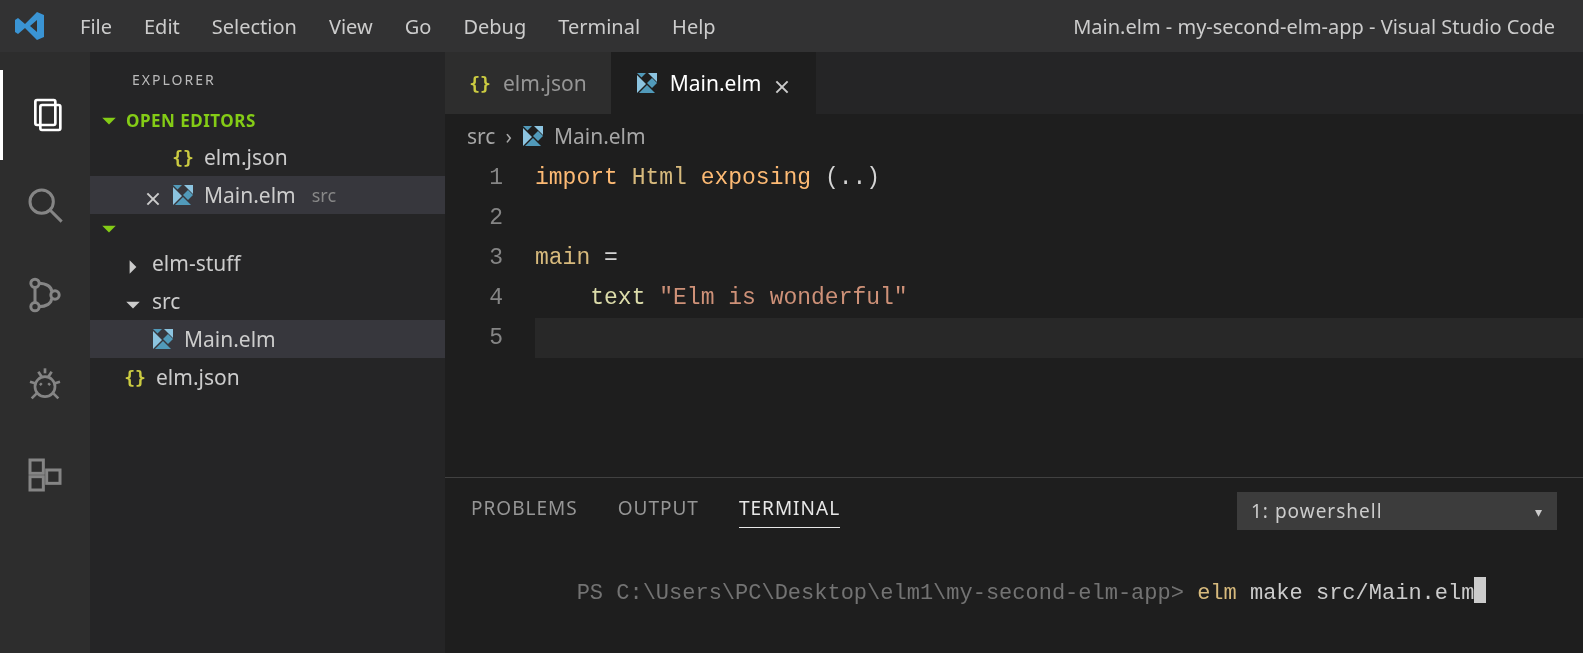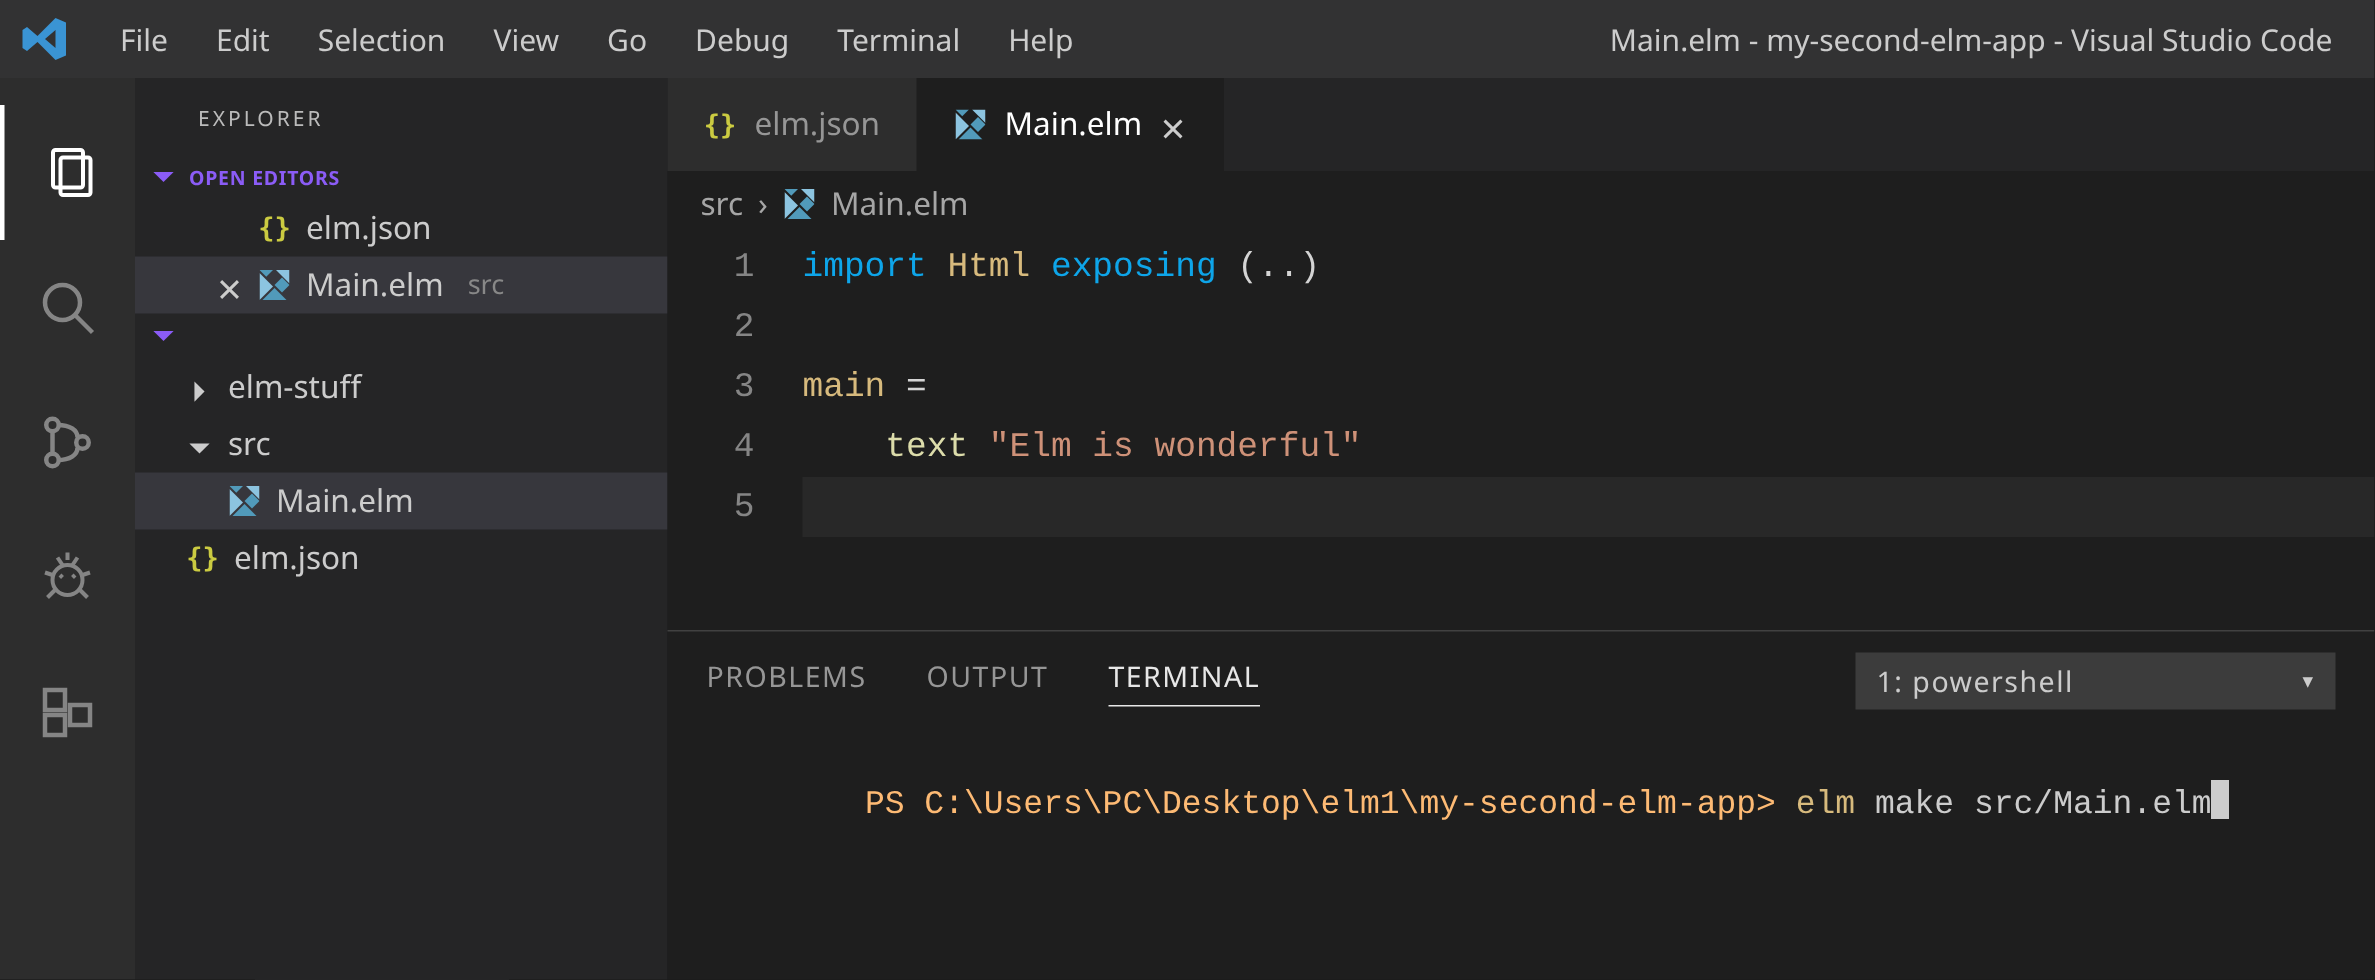--- a/index.html
+++ b/index.html
@@ -69,23 +69,23 @@
     letter-spacing: 2px;
     color: #bbbbbb;
     font-size: 14px;
   }
   .section-header {
     display: flex;
     align-items: center;
     gap: 8px;
     padding: 6px 8px 6px 10px;
     font-weight: 700;
-    font-size: 13px;
+    font-size: 17px;
     letter-spacing: 0.5px;
-    color: #8b5cf6;
+    color: #84cc16;
   }
   .twisty {
     width: 18px; height: 18px; display: inline-block;
   }
   .twisty svg { width: 18px; height: 18px; }
 
   .item {
     display: flex;
     align-items: center;
     gap: 10px;
@@ -154,29 +154,29 @@
   }
   .gutter {
     width: 90px;
     text-align: right;
     color: #858585;
     padding-right: 32px;
   }
   .codetext { flex: 1; white-space: pre; color: #d4d4d4; }
   .codeline { height: 40px; }
   .codeline.current { background: #282828; }
-  .tok-kw   { color: #0ea5e9; }
+  .tok-kw   { color: #fdba74; }
   .tok-name { color: #d7ba7d; }  
   .tok-op   { color: #d4d4d4; }
   .tok-str  { color: #ce9178; }
   .tok-fn   { color: #dcdcaa; }
 
   
   .panel {
-    height: 233px;
+    height: 176px;
     border-top: 1px solid #414141;
     background: #1e1e1e;
     display: flex;
     flex-direction: column;
   }
   .panel-tabs {
     display: flex;
     align-items: center;
     gap: 40px;
     padding: 14px 26px 10px 26px;
@@ -203,21 +203,21 @@
   .sel-wrap { position: relative; }
 
   .term {
     flex: 1;
     font-family: Consolas, "Courier New", monospace;
     font-size: 22px;
     padding: 12px 26px;
     color: #cccccc;
     white-space: pre;
   }
-  .term .prompt-path { color: #fdba74; }
+  .term .prompt-path { color: #737373; }
   .term .cmd-y { color: #d7ba7d; }
   .term .cursor {
     display: inline-block; width: 12px; height: 26px; background: #cccccc; vertical-align: -4px;
   }
 </style>
 </head>
 <body>
 
 <div class="titlebar">
   <span class="logo">

